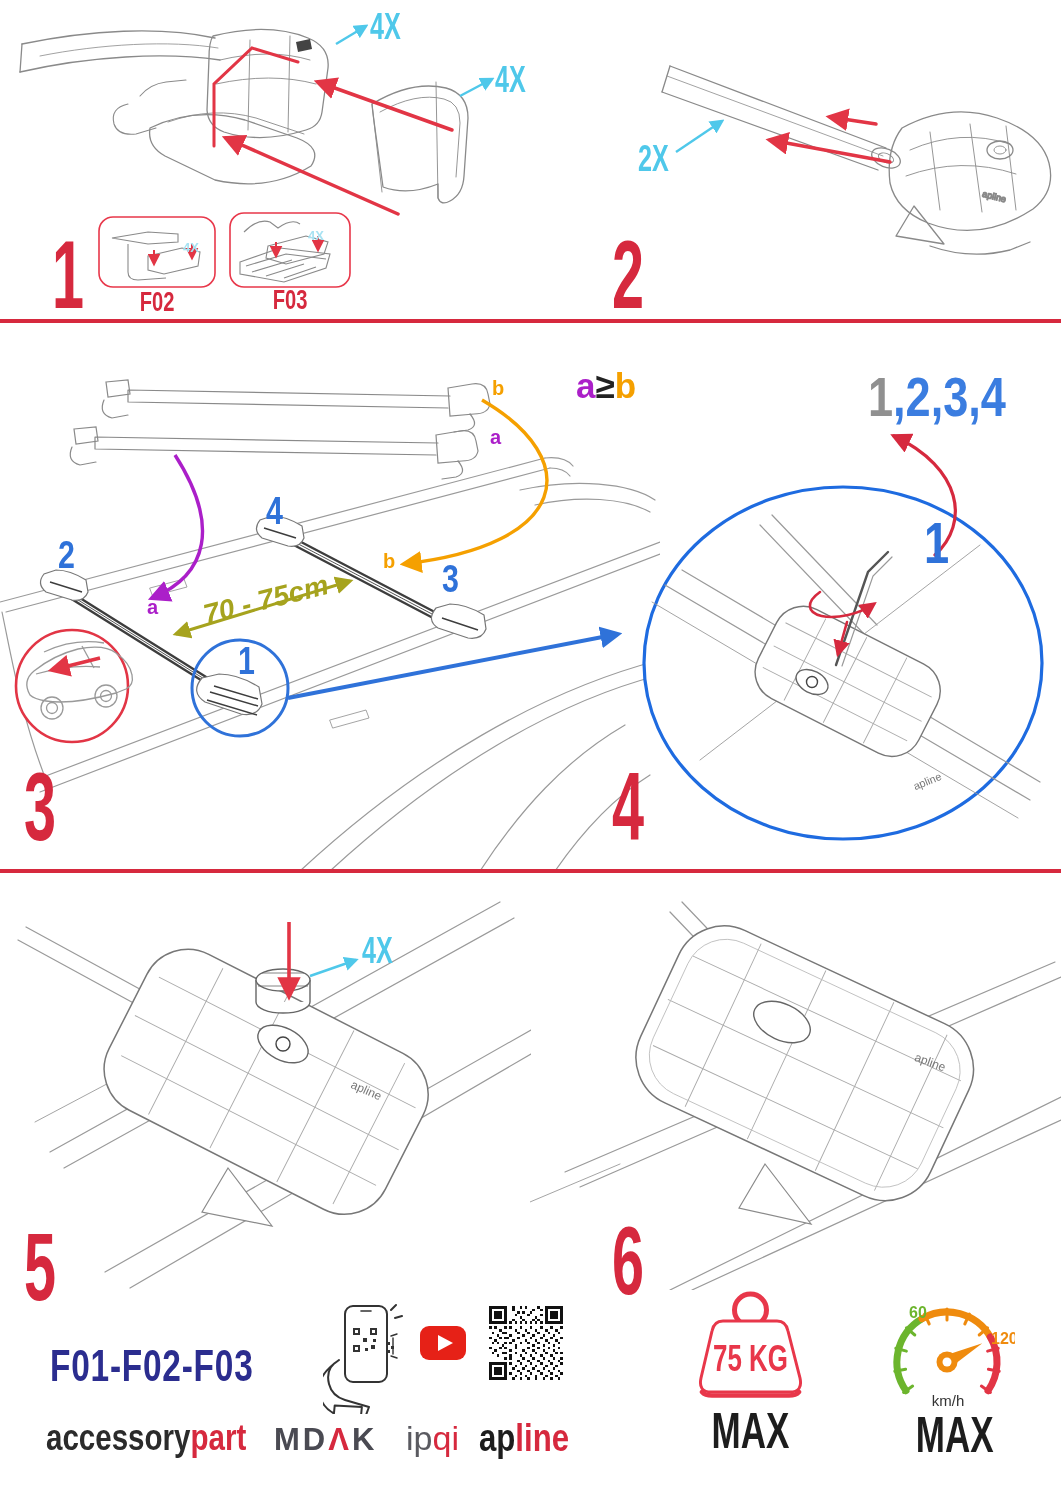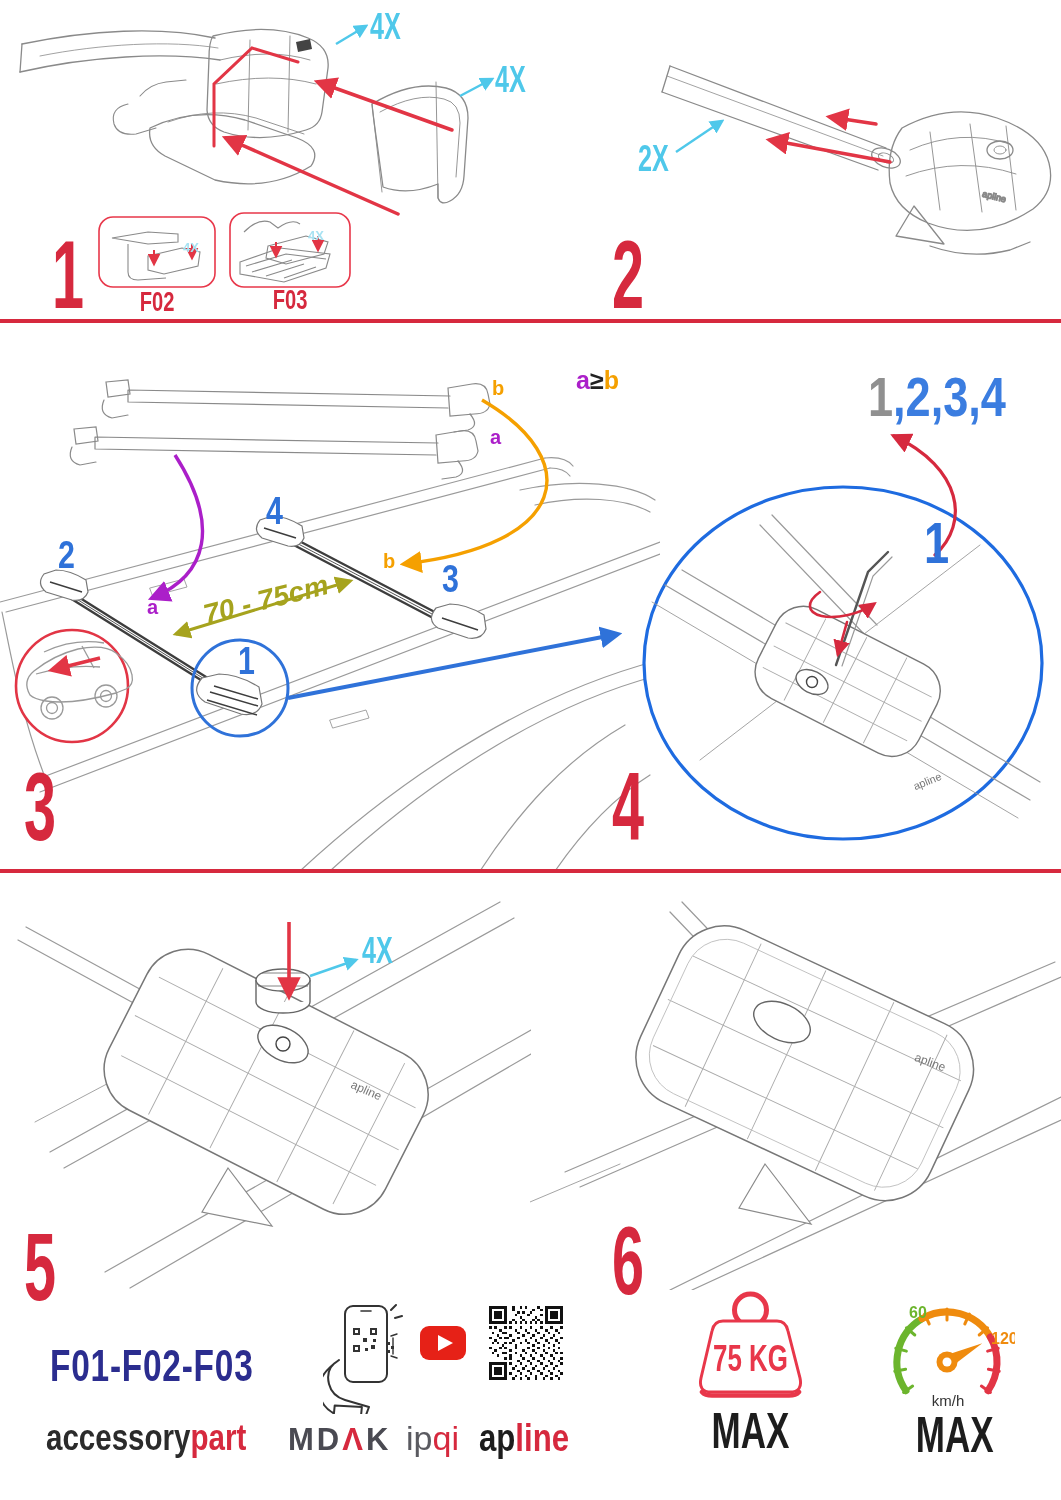--- a/index.html
+++ b/index.html
@@ -8,33 +8,33 @@
   svg.art{position:absolute;}
   .divider{position:absolute;left:0;width:1061px;height:4px;background:#d6293e;}
   .stepnum{position:absolute;font-size:96px;line-height:.78;color:#d6293e;font-weight:700;
            transform:scaleX(.6);transform-origin:left top;letter-spacing:-2px;}
   .qty{position:absolute;color:#4fc8ea;font-size:37px;line-height:1;font-weight:700;
        transform:scaleX(.68);transform-origin:left top;}
   .fcode{position:absolute;color:#d6293e;font-size:28px;line-height:1;font-weight:700;
          text-align:center;transform:scaleX(.72);transform-origin:center top;}
   .pos{position:absolute;color:#2f72d9;font-size:38px;line-height:1;font-weight:700;
        transform:scaleX(.8);transform-origin:left top;}
-  .rule{position:absolute;font-size:25px;font-weight:700;line-height:1;}
+  .rule{position:absolute;font-size:35px;font-weight:700;line-height:1;}
   .barlab{position:absolute;font-size:20px;font-weight:700;line-height:1;}
   .dim{position:absolute;left:180px;top:586px;width:172px;text-align:center;color:#a6a31e;
        font-size:28px;font-weight:700;font-style:italic;transform:rotate(-14deg);line-height:1;}
   .seq{position:absolute;left:868px;top:370px;font-size:55px;font-weight:700;line-height:1;
        transform:scaleX(.82);transform-origin:left top;white-space:nowrap;}
   .bluepos{position:absolute;left:924px;top:514px;font-size:58px;font-weight:700;color:#2f72d9;
        line-height:1;transform:scaleX(.78);transform-origin:left top;}
   .codes{position:absolute;left:50px;top:1344px;color:#2b2d8f;font-size:44px;font-weight:700;
        line-height:1;transform:scaleX(.76);transform-origin:left top;letter-spacing:1px;}
   .brandrow{position:absolute;top:1420px;line-height:1;white-space:nowrap;}
   .b-accessory{left:46px;font-size:36px;font-weight:700;transform:scaleX(.82);transform-origin:left top;}
-  .b-mdak{left:288px;font-size:31px;font-weight:700;letter-spacing:3px;color:#4a4a52;top:1424px;}
+  .b-mdak{left:274px;font-size:31px;font-weight:700;letter-spacing:3px;color:#4a4a52;top:1424px;}
   .b-ipqi{left:406px;font-size:34px;font-weight:400;color:#5a5a60;top:1421px;}
   .b-apline{left:479px;font-size:38px;font-weight:700;transform:scaleX(.82);transform-origin:left top;top:1419px;}
   .maxlab{position:absolute;color:#1d1d1d;font-size:50px;font-weight:700;line-height:1;
        text-align:center;transform:scaleX(.7);transform-origin:center top;}
   .kgtext{position:absolute;left:690px;top:1340px;width:121px;text-align:center;color:#e8374a;
        font-size:37px;font-weight:700;line-height:1;transform:scaleX(.7);transform-origin:center top;}
   .insetqty{fill:#a8e2f2;font-size:13px;font-weight:bold;}
   .svgtext{font-family:"Liberation Sans",sans-serif;}
 </style>
 </head>

